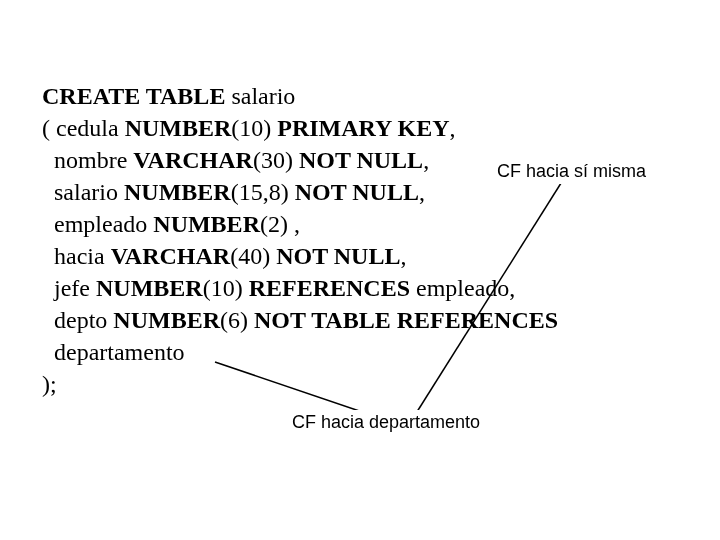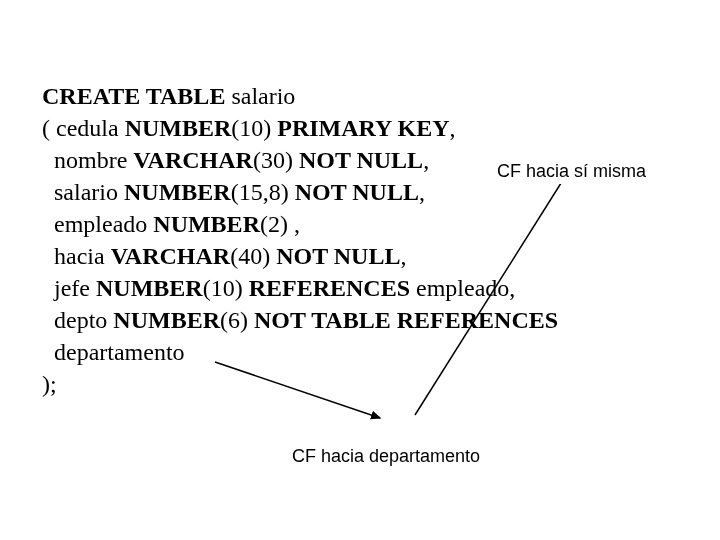--- a/index.html
+++ b/index.html
@@ -28,21 +28,21 @@
     font-size: 18px;
     background: #ffffff;
     color: #000;
     padding: 2px 4px;
   }
   .ann1 {
     top: 159px;
     left: 493px;
   }
   .ann2 {
-    top: 444px;
+    top: 410px;
     left: 288px;
   }
   svg.arrows {
     position: absolute;
     top: 0;
     left: 0;
     width: 720px;
     height: 540px;
     pointer-events: none;
   }

